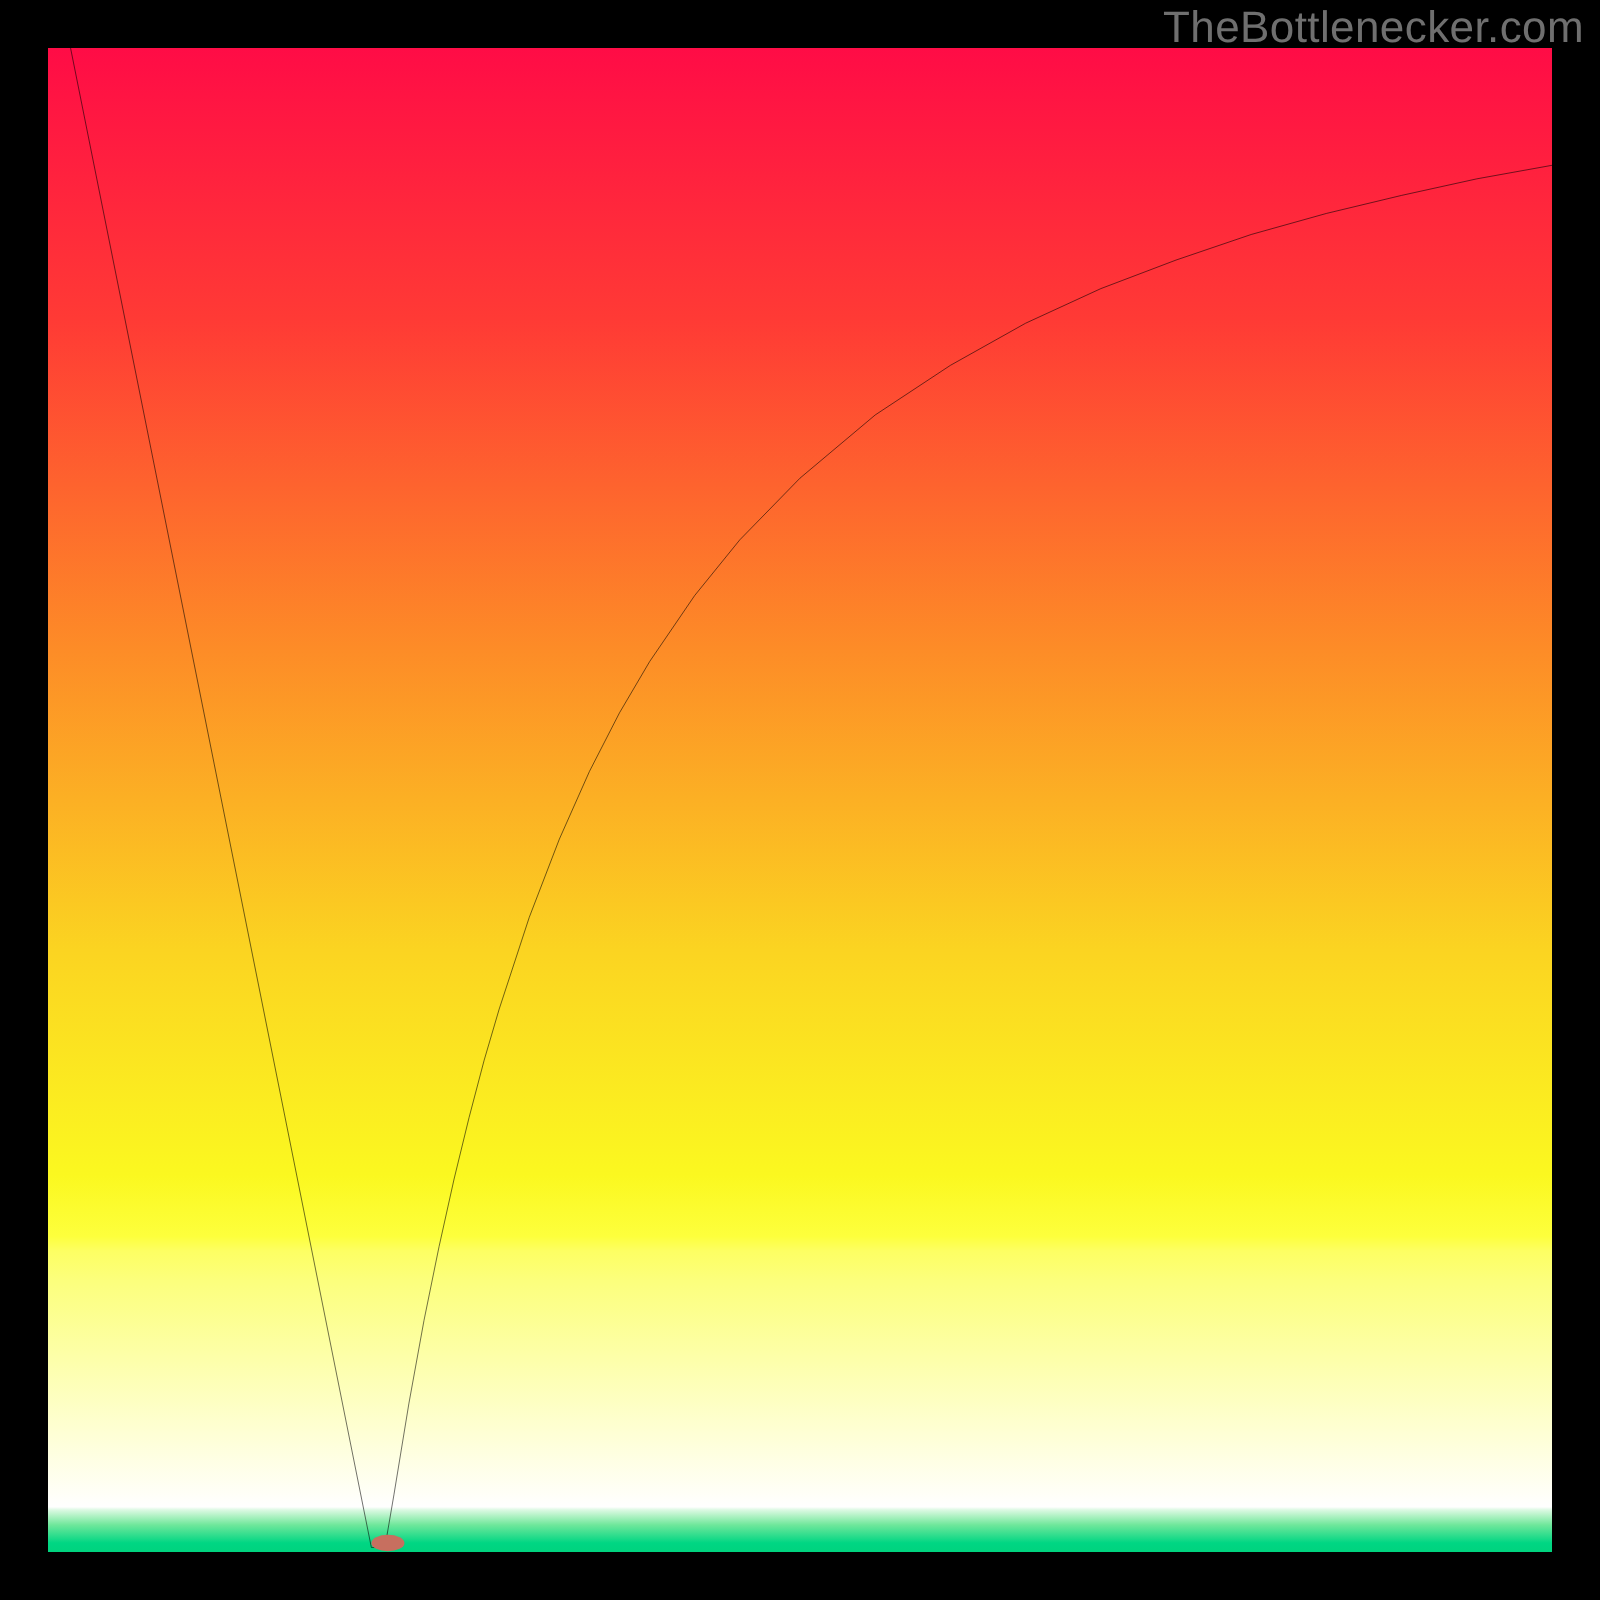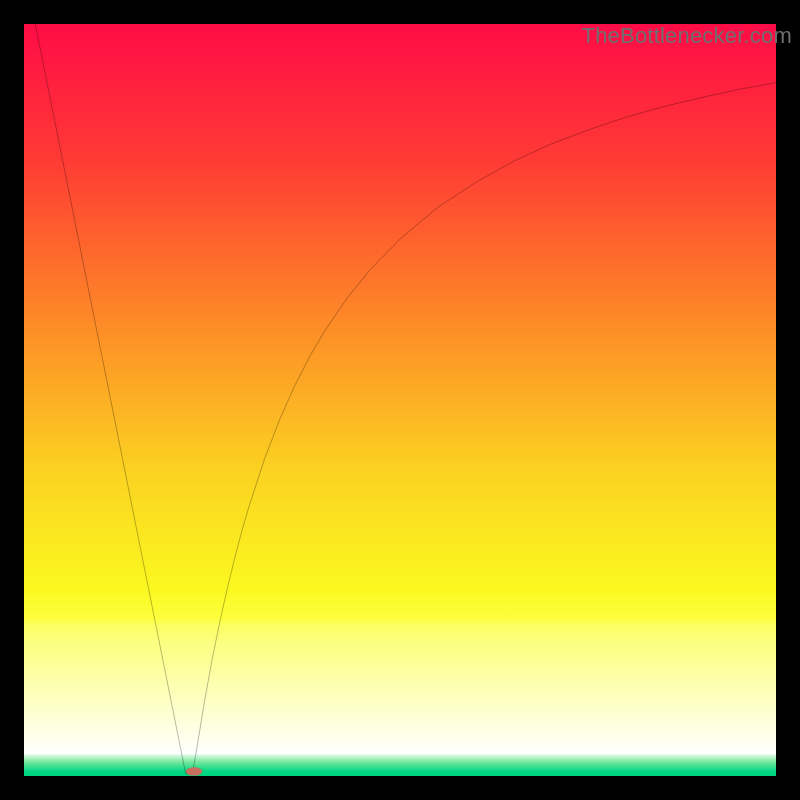--- a/index.html
+++ b/index.html
@@ -29,21 +29,20 @@
   }
   .watermark {
     position: absolute;
     top: 1px;
     right: 8px;
     color: #6f6f6f;
     font-size: 22px;
     letter-spacing: 0.2px;
     font-weight: 400;
     user-select: none;
-    margin-top: 22px;
   }
 </style>
 </head>
 <body>
 
 <div class="frame">
 
   <svg class="plot" viewBox="0 0 100 100" preserveAspectRatio="none">
     <defs>
       <linearGradient id="bg-grad" x1="0" y1="0" x2="0" y2="1">

